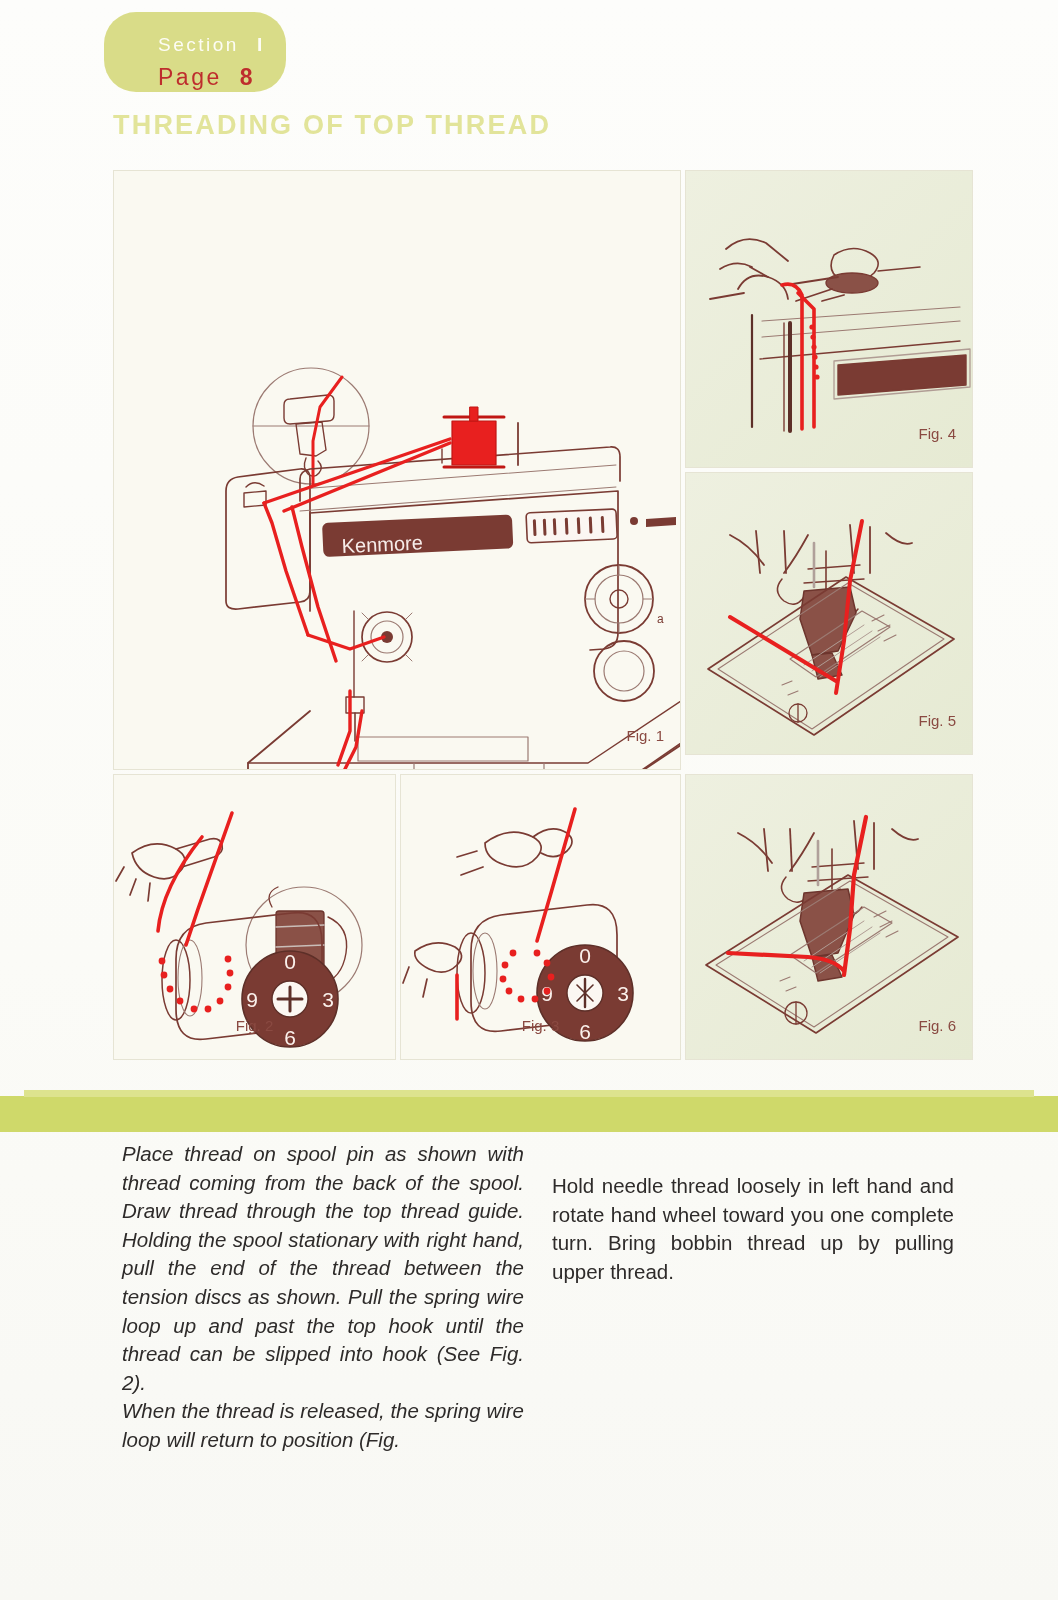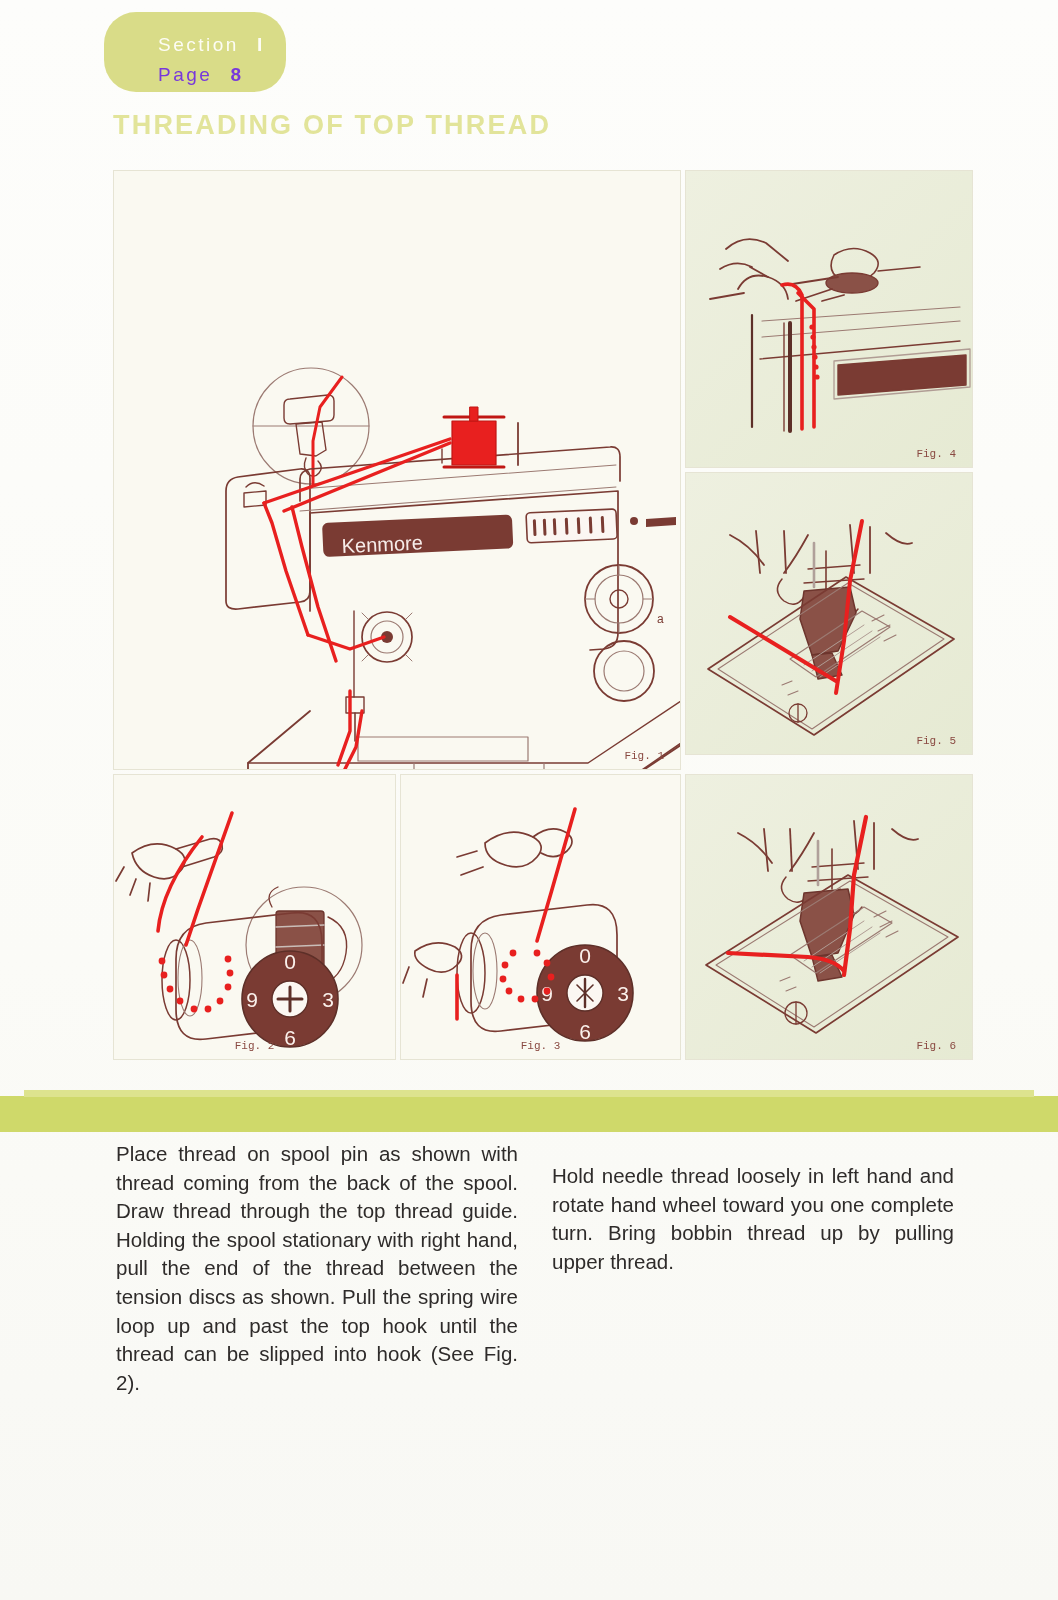--- a/index.html
+++ b/index.html
@@ -36,22 +36,22 @@
     letter-spacing: 2.5px;
   }
   .section-num {
     margin-left: 18px;
     font-weight: bold;
   }
   .section-line2 {
     position: absolute;
     left: 54px;
     top: 52px;
-    color: #6d28d9;
-    font-size: 19px;
+    color: #b91c1c;
+    font-size: 23px;
     letter-spacing: 2.5px;
   }
   .page-title {
     position: absolute;
     left: 113px;
     top: 110px;
     font-size: 27px;
     font-weight: bold;
     letter-spacing: 2.2px;
     color: #e2e49a;
@@ -82,24 +82,24 @@
   .p-main   { left: 0;    top: 0;   width: 568px; height: 600px; }
   .p-fig4   { left: 572px;top: 0;   width: 288px; height: 298px; }
   .p-fig5   { left: 572px;top: 302px;width: 288px;height: 283px; }
   .p-fig2   { left: 0;    top: 604px;width: 283px; height: 286px; }
   .p-fig3   { left: 287px;top: 604px;width: 281px; height: 286px; }
   .p-fig6   { left: 572px;top: 604px;width: 288px; height: 286px; }
 
   .fig-label {
     position: absolute;
     right: 16px;
-    bottom: 7px;
-    font-size: 11px;
+    bottom: 25px;
+    font-size: 15px;
     color: #8a4a42;
-    font-family: Liberation Mono, monospace;
+    font-family: Liberation Sans, sans-serif;
   }
   .fig-label.mid { right: auto; left: 50%; transform: translateX(-50%); }
 
   
   .green-band {
     position: absolute;
     left: 0;
     top: 1096px;
     width: 1058px;
     height: 36px;
@@ -125,25 +125,25 @@
   }
   .col {
     position: absolute;
     top: 0;
     font-size: 20.5px;
     line-height: 28.6px;
     color: #2e2b2a;
     text-align: justify;
     font-family: "Liberation Sans", sans-serif;
   }
-  .col-left  { left: 116px; width: 402px; }
+  .col-left  { left: 122px; width: 402px; font-style: italic; }
   .col-right { left: 552px; width: 402px; }
   .col p { margin: 0; }
   .col p + p { margin-top: 0px; }
-  .col p.gap { margin-top: 22px; }
+  .col p.gap { margin-top: 32px; }
 
   
   svg { display: block; }
 </style>
 </head>
 <body>
 
 <div class="section-box">
   <div class="section-line1">
     <span>Section</span><span class="section-num">I</span>
@@ -472,17 +472,18 @@
     <div class="fig-label">Fig. 6</div>
   </div>
 
 </div>
 
 <div class="green-band"></div>
 
 <div class="text-area">
   <div class="col col-left">
     <p>Place thread on spool pin as shown with thread coming from the back of the spool.  Draw thread through the top thread guide.  Holding the spool stationary with right hand, pull the end of the thread between the tension discs as shown.  Pull the spring wire loop up and past the top hook until the thread can be slipped into hook (See Fig. 2).</p>
+    <p>When the thread is released, the spring wire loop will return to position (Fig.</p>
   </div>
   <div class="col col-right">
     <p class="gap">Hold needle thread loosely in left hand and rotate hand wheel toward you one complete turn.  Bring bobbin thread up by pulling upper thread.</p>
   </div>
 </div>
 
 </body></html>

